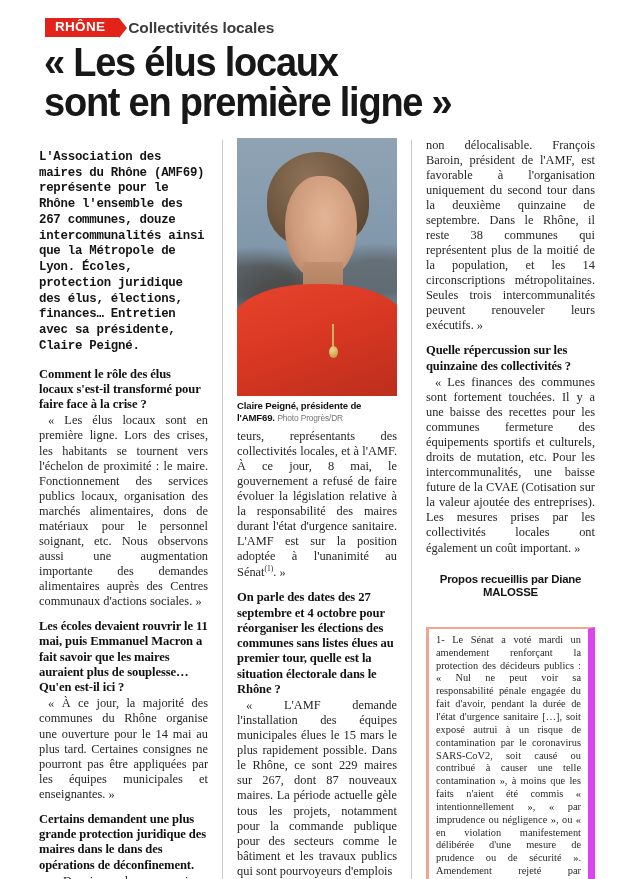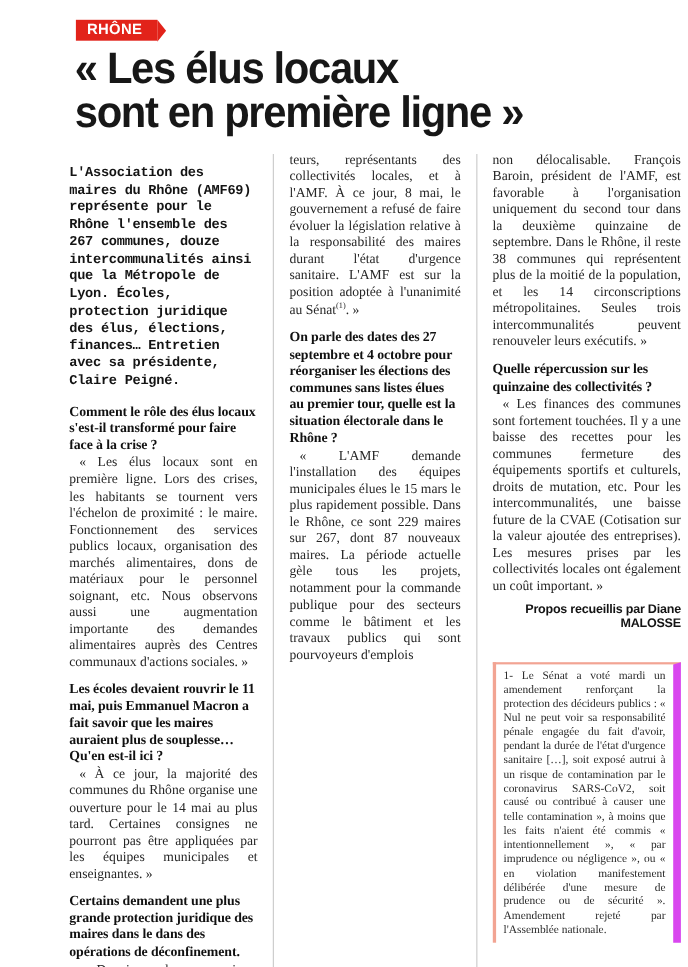--- a/index.html
+++ b/index.html
@@ -10,21 +10,21 @@
   body {
     width: 625px; height: 879px;
     font-family: "Liberation Serif", serif;
     color: #1b1b1b;
     overflow: hidden;
     position: relative;
   }
 
   .page {
     width: 625px; height: 879px;
-    padding: 10px 36px 6px 44px;
+    padding: 10px 36px 6px 20px;
     position: relative;
   }
 
   
   .kicker-row {
     display: flex;
     align-items: center;
     gap: 9px;
     margin: 8px 0 2px 25px;
   }
@@ -198,23 +198,23 @@
     color: #777777;
     font-size: 8.4px;
   }
 
   
   .byline {
     font-family: "Liberation Sans", sans-serif;
     font-weight: bold;
     font-size: 11.4px;
     line-height: 1.2;
-    text-align: right;
+    text-align: center;
     color: #141414;
-    margin-top: 7px;
+    margin-top: 17px;
     letter-spacing: -0.2px;
   }
 
   
   .footnote {
     margin-top: 27px;
     border-left: 3px solid #f2a493;
     border-right: 7px solid #d946ef;
     border-top: 2px solid #f2a493;
     padding: 5px 7px 4px 7px;
@@ -230,20 +230,21 @@
   }
   .sup { font-size: 7.5px; vertical-align: super; }
 </style>
 </head>
 <body>
 
 <div class="page">
 
   <div class="kicker-row">
     <span class="kicker-badge">RHÔNE</span>
+    <span class="kicker-text">Collectivités locales</span>
   </div>
 
   <h1 class="headline">
     <span class="hl-line l1">« Les élus locaux</span>
     <span class="hl-line l2">sont en première ligne »</span>
   </h1>
 
   <div class="columns">
 
     <div class="col c1">
@@ -255,20 +256,35 @@
       <p class="question">Les écoles devaient rouvrir le 11 mai, puis Emmanuel Macron a fait savoir que les maires auraient plus de souplesse… Qu'en est-il ici ?</p>
       <p class="para">« À ce jour, la majorité des communes du Rhône organise une ouverture pour le 14 mai au plus tard. Certaines consignes ne pourront pas être appliquées par les équipes municipales et enseignantes. »</p>
 
       <p class="question">Certains demandent une plus grande protection juridique des maires dans le dans des opérations de déconfinement.</p>
       <p class="para">« Depuis quelques semaines, nous sommes saisis par de nombreux maires sur leurs craintes. Nous les relayons aux séna-</p>
     </div>
 
     <div class="col-rule"></div>
 
     <div class="col c2">
+      <div class="photo-wrap">
+        <div class="photo">
+          <div class="sky"></div>
+          <div class="trees"></div>
+          <div class="hair"></div>
+          <div class="face"></div>
+          <div class="neck"></div>
+          <div class="shirt"></div>
+          <div class="necklace"></div>
+        </div>
+        <div class="caption">
+          <span>Claire Peigné, présidente de l'AMF69.</span>
+          <span class="credit">Photo Progrès/DR</span>
+        </div>
+      </div>
 
       <p class="para cont"><span>teurs, représentants des collectivités locales, et à l'AMF. À ce jour, 8 mai, le gouvernement a refusé de faire évoluer la législation relative à la responsabilité des maires durant l'état d'urgence sanitaire. L'AMF est sur la position adoptée à l'unanimité au Sénat</span><span class="sup">(1)</span><span>. »</span></p>
 
       <p class="question">On parle des dates des 27 septembre et 4 octobre pour réorganiser les élections des communes sans listes élues au premier tour, quelle est la situation électorale dans le Rhône ?</p>
       <p class="para">« L'AMF demande l'installation des équipes municipales élues le 15 mars le plus rapidement possible. Dans le Rhône, ce sont 229 maires sur 267, dont 87 nouveaux maires. La période actuelle gèle tous les projets, notamment pour la commande publique pour des secteurs comme le bâtiment et les travaux publics qui sont pourvoyeurs d'emplois</p>
     </div>
 
     <div class="col-rule"></div>
 
     <div class="col c3">

